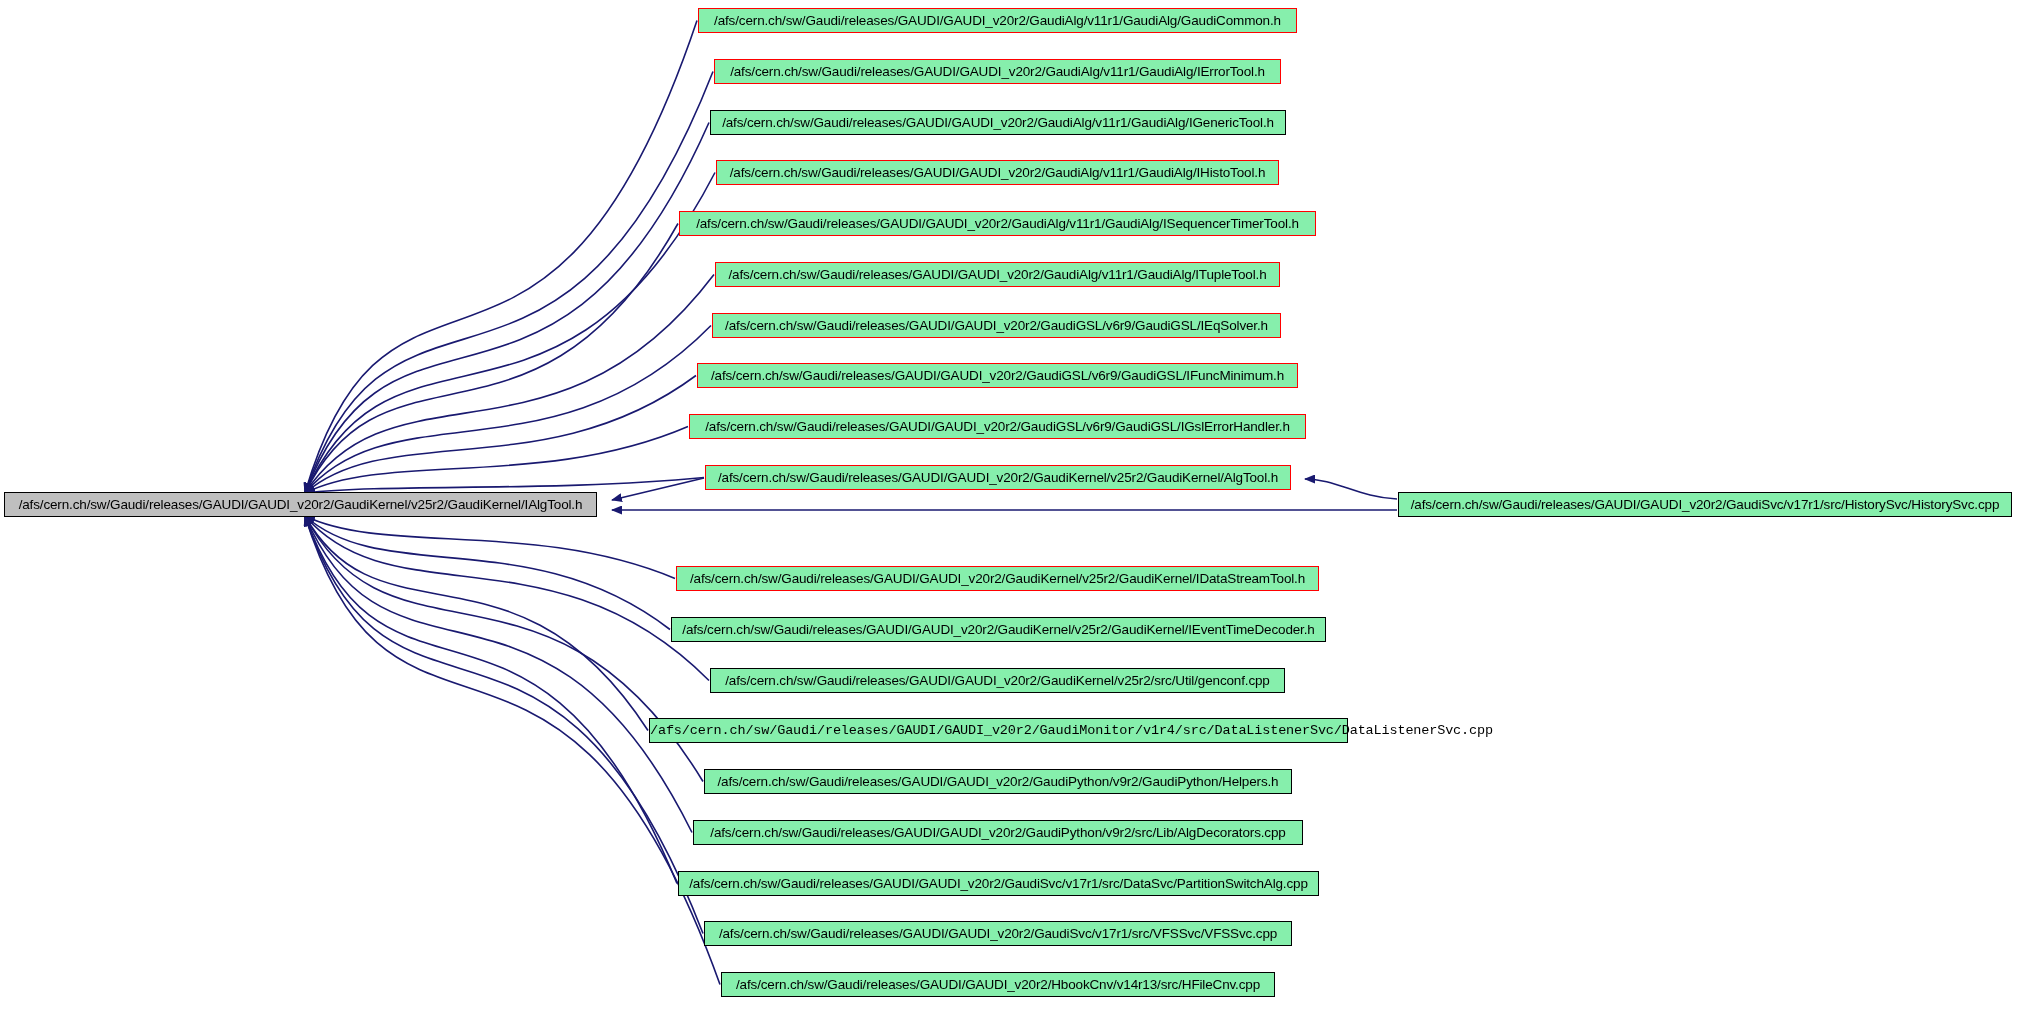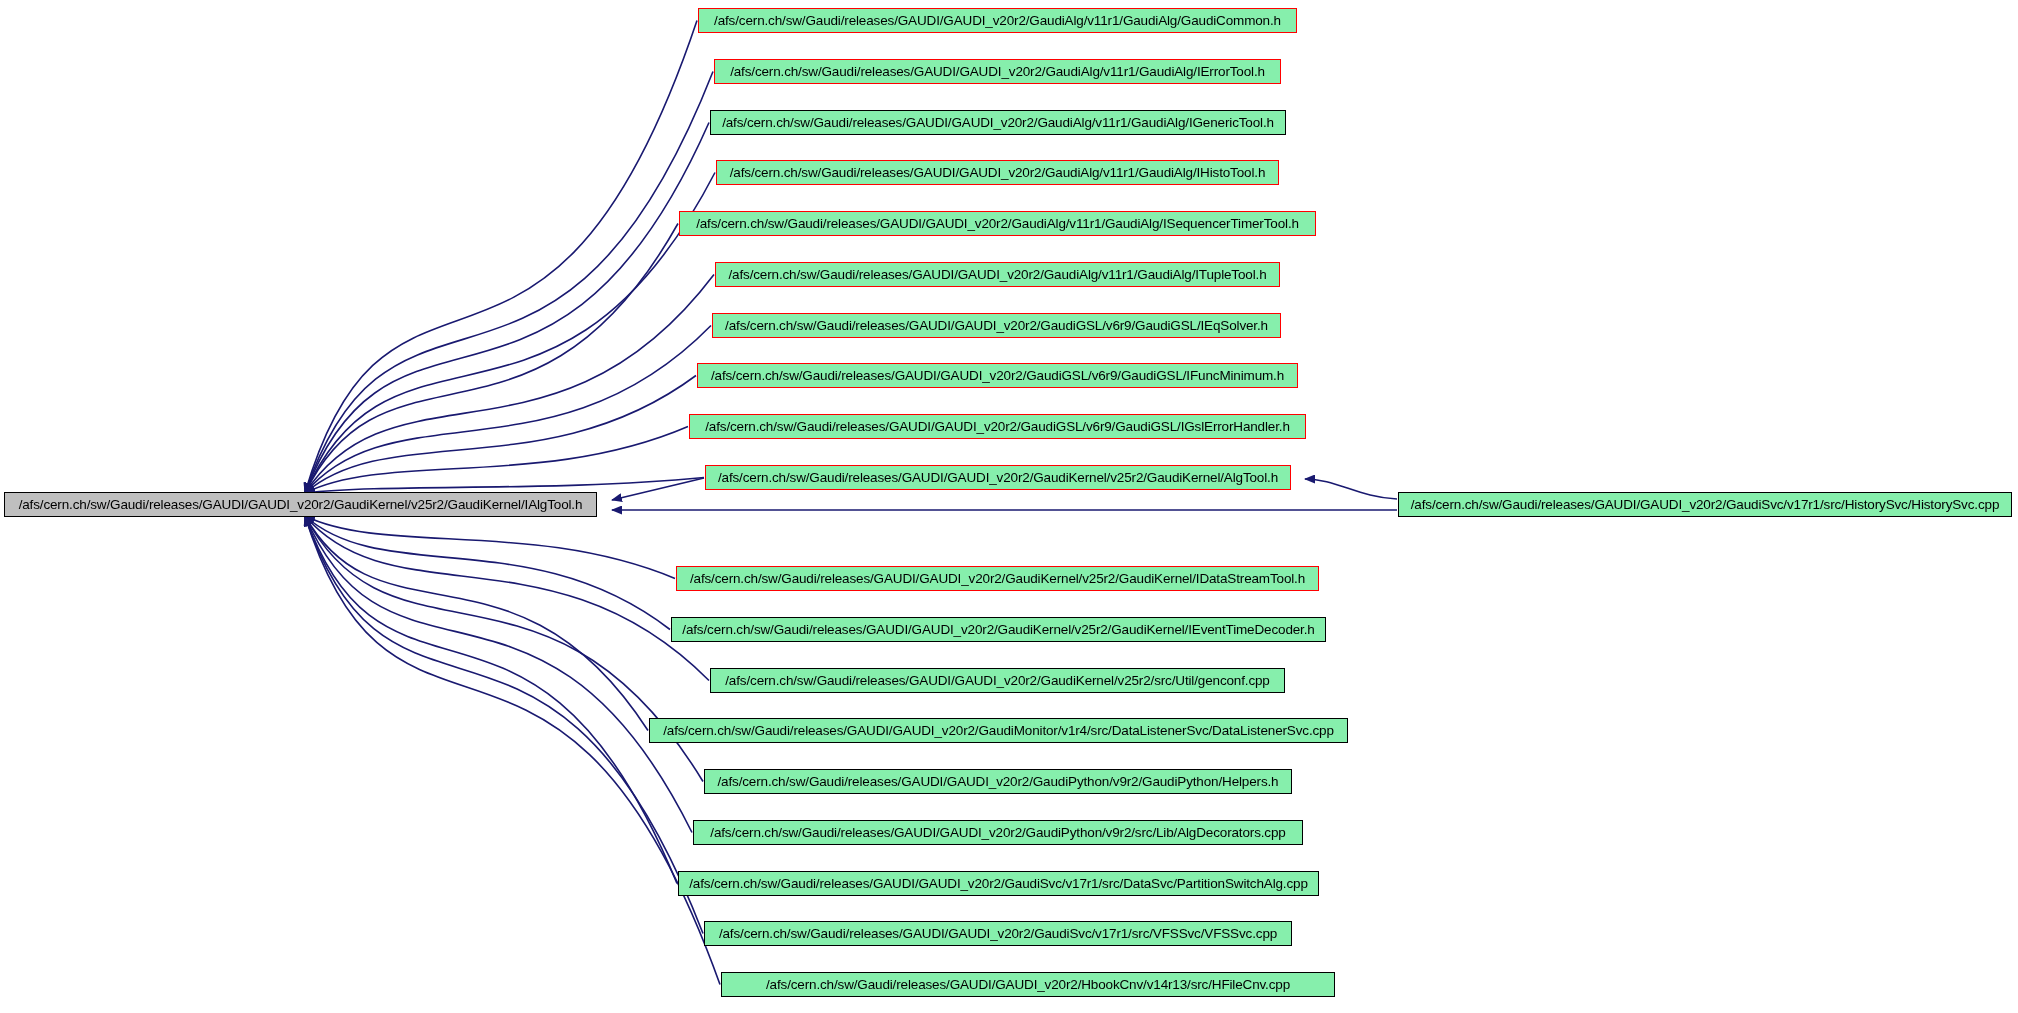--- a/index.html
+++ b/index.html
@@ -68,22 +68,22 @@
       <div class="node red" style="left: 716px; top: 160px; width: 563px;"><span>/afs/cern.ch/sw/Gaudi/releases/GAUDI/GAUDI_v20r2/GaudiAlg/v11r1/GaudiAlg/IHistoTool.h</span></div>
       <div class="node red" style="left: 679px; top: 211px; width: 637px;"><span>/afs/cern.ch/sw/Gaudi/releases/GAUDI/GAUDI_v20r2/GaudiAlg/v11r1/GaudiAlg/ISequencerTimerTool.h</span></div>
       <div class="node red" style="left: 715px; top: 262px; width: 565px;"><span>/afs/cern.ch/sw/Gaudi/releases/GAUDI/GAUDI_v20r2/GaudiAlg/v11r1/GaudiAlg/ITupleTool.h</span></div>
       <div class="node red" style="left: 712px; top: 313px; width: 569px;"><span>/afs/cern.ch/sw/Gaudi/releases/GAUDI/GAUDI_v20r2/GaudiGSL/v6r9/GaudiGSL/IEqSolver.h</span></div>
       <div class="node red" style="left: 697px; top: 363px; width: 601px;"><span>/afs/cern.ch/sw/Gaudi/releases/GAUDI/GAUDI_v20r2/GaudiGSL/v6r9/GaudiGSL/IFuncMinimum.h</span></div>
       <div class="node red" style="left: 689px; top: 414px; width: 617px;"><span>/afs/cern.ch/sw/Gaudi/releases/GAUDI/GAUDI_v20r2/GaudiGSL/v6r9/GaudiGSL/IGslErrorHandler.h</span></div>
       <div class="node red" style="left: 705px; top: 465px; width: 586px;"><span>/afs/cern.ch/sw/Gaudi/releases/GAUDI/GAUDI_v20r2/GaudiKernel/v25r2/GaudiKernel/AlgTool.h</span></div>
       <div class="node red" style="left: 676px; top: 566px; width: 643px;"><span>/afs/cern.ch/sw/Gaudi/releases/GAUDI/GAUDI_v20r2/GaudiKernel/v25r2/GaudiKernel/IDataStreamTool.h</span></div>
       <div class="node" style="left: 671px; top: 617px; width: 655px;"><span>/afs/cern.ch/sw/Gaudi/releases/GAUDI/GAUDI_v20r2/GaudiKernel/v25r2/GaudiKernel/IEventTimeDecoder.h</span></div>
       <div class="node" style="left: 710px; top: 668px; width: 575px;"><span>/afs/cern.ch/sw/Gaudi/releases/GAUDI/GAUDI_v20r2/GaudiKernel/v25r2/src/Util/genconf.cpp</span></div>
-      <div class="node" style="left: 649px; top: 718px; width: 699px;"><span>/afs/cern.ch/sw/Gaudi/releases/GAUDI/GAUDI_v20r2/GaudiMonitor/v1r4/src/DataListenerSvc/DataListenerSvc.cpp</span></div>
+      <div class="node" style="left: 649px; top: 718px; width: 699px; font-family: Liberation Mono, monospace;"><span>/afs/cern.ch/sw/Gaudi/releases/GAUDI/GAUDI_v20r2/GaudiMonitor/v1r4/src/DataListenerSvc/DataListenerSvc.cpp</span></div>
       <div class="node" style="left: 704px; top: 769px; width: 588px;"><span>/afs/cern.ch/sw/Gaudi/releases/GAUDI/GAUDI_v20r2/GaudiPython/v9r2/GaudiPython/Helpers.h</span></div>
       <div class="node" style="left: 693px; top: 820px; width: 610px;"><span>/afs/cern.ch/sw/Gaudi/releases/GAUDI/GAUDI_v20r2/GaudiPython/v9r2/src/Lib/AlgDecorators.cpp</span></div>
       <div class="node" style="left: 678px; top: 871px; width: 641px;"><span>/afs/cern.ch/sw/Gaudi/releases/GAUDI/GAUDI_v20r2/GaudiSvc/v17r1/src/DataSvc/PartitionSwitchAlg.cpp</span></div>
       <div class="node" style="left: 704px; top: 921px; width: 588px;"><span>/afs/cern.ch/sw/Gaudi/releases/GAUDI/GAUDI_v20r2/GaudiSvc/v17r1/src/VFSSvc/VFSSvc.cpp</span></div>
-      <div class="node" style="left: 721px; top: 972px; width: 614px;"><span>/afs/cern.ch/sw/Gaudi/releases/GAUDI/GAUDI_v20r2/HbookCnv/v14r13/src/HFileCnv.cpp</span></div>
+      <div class="node" style="left: 721px; top: 972px; width: 554px;"><span>/afs/cern.ch/sw/Gaudi/releases/GAUDI/GAUDI_v20r2/HbookCnv/v14r13/src/HFileCnv.cpp</span></div>
       <div class="node" style="left: 1398px; top: 492px; width: 614px;"><span>/afs/cern.ch/sw/Gaudi/releases/GAUDI/GAUDI_v20r2/GaudiSvc/v17r1/src/HistorySvc/HistorySvc.cpp</span></div>
     </div>
 
 </div>
 
 </body></html>

